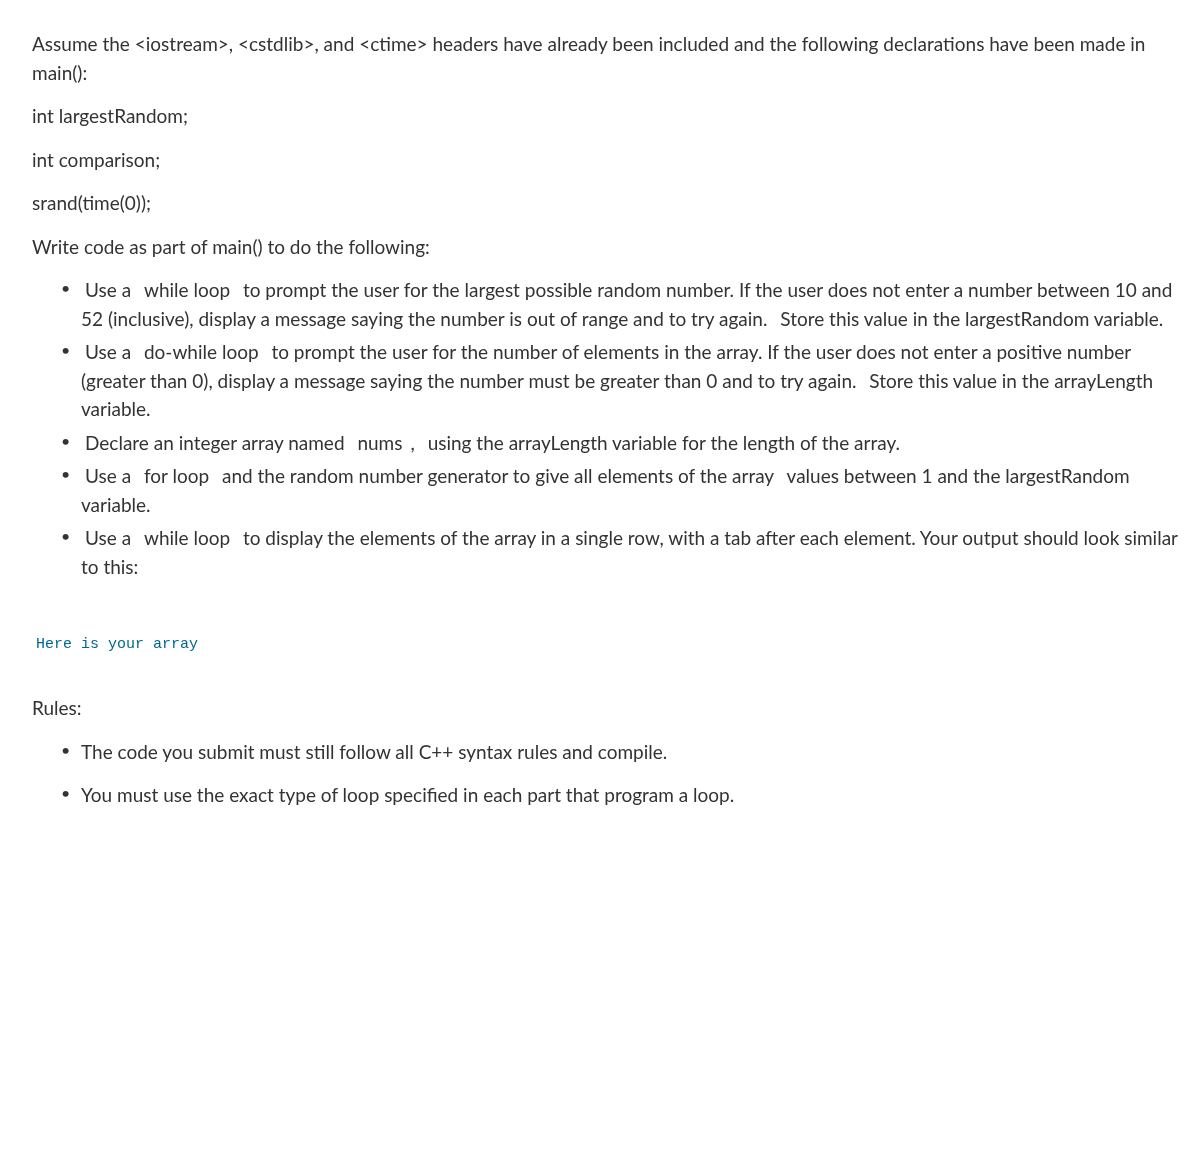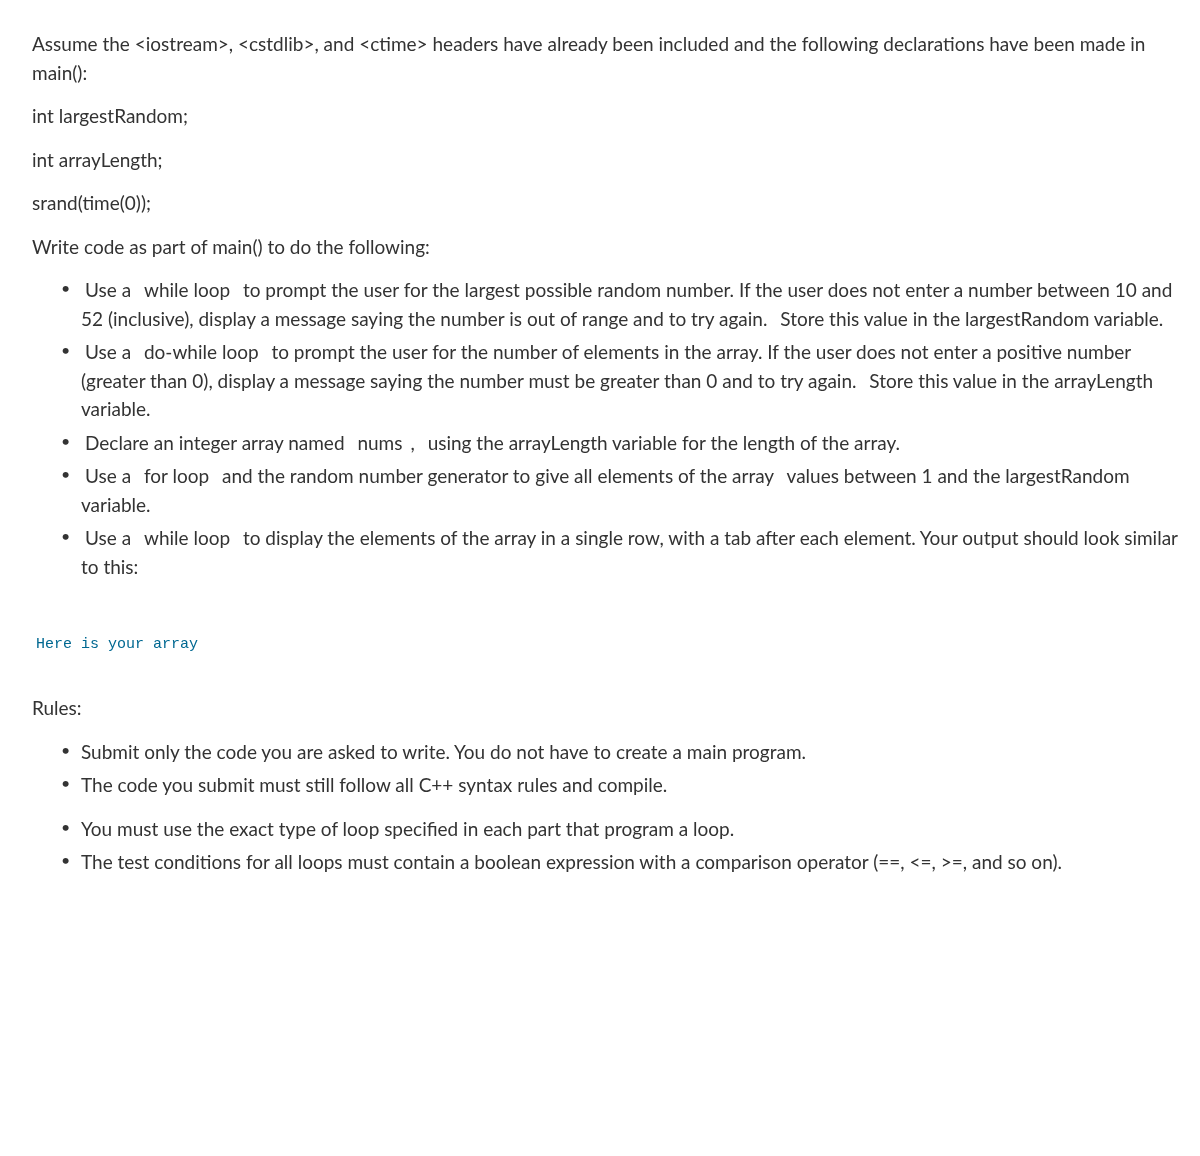--- a/index.html
+++ b/index.html
@@ -54,40 +54,38 @@
     .output-values span {
       display: inline-block;
     }
   </style>
 </head>
 <body>
 
 <p>Assume the &lt;iostream&gt;, &lt;cstdlib&gt;, and &lt;ctime&gt; headers have already been included and the following declarations have been made in main():</p>
 
 <p class="code-line">int largestRandom;</p>
-<p class="code-line">int arrayLength;</p>
+<p class="code-line">int comparison;</p>
 <p class="code-line">srand(time(0));</p>
 
 <p>Write code as part of main() to do the following:</p>
 
 <ul>
   <li><span>Use a </span><span class="bold">while loop</span><span> to prompt the user for the largest possible random number. If the user does not enter a number between 10 and 52 (inclusive), display a message saying the number is out of range and to try again. </span><span class="bold">Store this value in the largestRandom variable.</span></li>
   <li><span>Use a </span><span class="bold">do-while loop</span><span> to prompt the user for the number of elements in the array. If the user does not enter a positive number (greater than 0), display a message saying the number must be greater than 0 and to try again. </span><span class="bold">Store this value in the arrayLength variable.</span></li>
   <li><span>Declare an integer array named </span><span class="bold">nums</span><span>, </span><span class="bold">using the arrayLength variable for the length of the array.</span></li>
   <li><span>Use a </span><span class="bold">for loop</span><span> and the random number generator to give all elements of the array </span><span class="bold">values between 1 and the largestRandom variable.</span></li>
   <li><span>Use a </span><span class="bold">while loop</span><span> to display the elements of the array in a single row, with a tab after each element. Your output should look similar to this:</span></li>
 </ul>
 
 <div class="output-block">
   <div>Here is your array</div>
 </div>
 
 <p>Rules:</p>
 
 <ul>
-  <li>Submit only the code you are asked to write. You do not have to create a main program.</li>
   <li>The code you submit must still follow all C++ syntax rules and compile.</li>
 </ul>
 
 <ul>
   <li>You must use the exact type of loop specified in each part that program a loop.</li>
-  <li>The test conditions for all loops must contain a boolean expression with a comparison operator (==, &lt;=, &gt;=, and so on).</li>
 </ul>
 
 </body></html>

